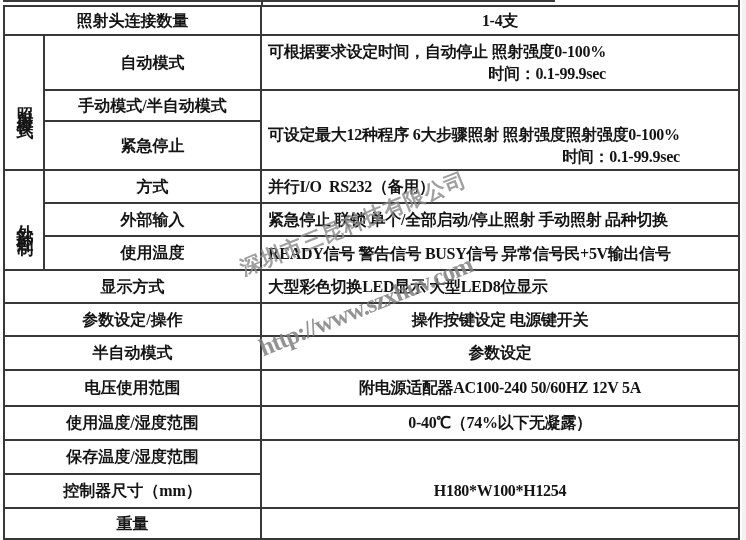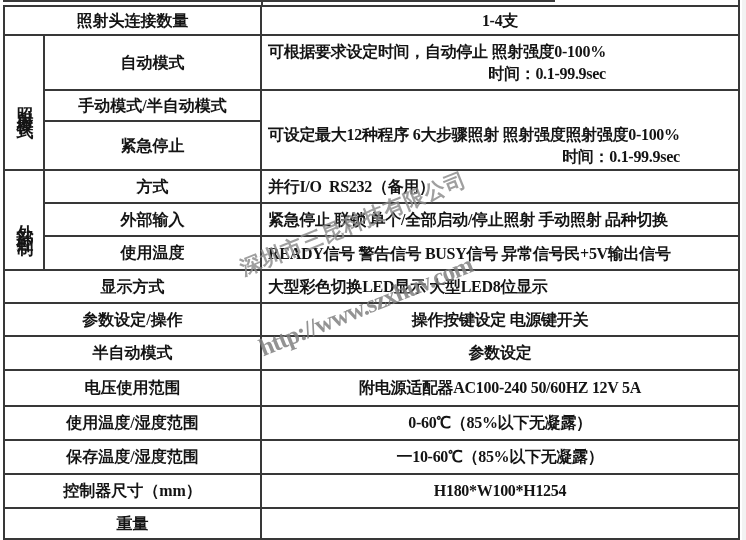--- a/index.html
+++ b/index.html
@@ -114,24 +114,23 @@
     <div class="cell label-cell" style="grid-column:1/3;grid-row:9">参数设定/操作</div>
     <div class="cell value-cell centered last-col" style="grid-column:3;grid-row:9">操作按键设定 电源键开关</div>
 
     <div class="cell label-cell" style="grid-column:1/3;grid-row:10">半自动模式</div>
     <div class="cell value-cell centered last-col" style="grid-column:3;grid-row:10">参数设定</div>
 
     <div class="cell label-cell" style="grid-column:1/3;grid-row:11">电压使用范围</div>
     <div class="cell value-cell centered last-col" style="grid-column:3;grid-row:11">附电源适配器AC100-240 50/60HZ 12V 5A</div>
 
     <div class="cell label-cell" style="grid-column:1/3;grid-row:12">使用温度/湿度范围</div>
-    <div class="cell value-cell centered last-col" style="grid-column:3;grid-row:12">0-60℃（85%以下无凝露）</div>
+    <div class="cell value-cell centered last-col" style="grid-column:3;grid-row:12">0-40℃（74%以下无凝露）</div>
 
     <div class="cell label-cell" style="grid-column:1/3;grid-row:13">保存温度/湿度范围</div>
-    <div class="cell value-cell centered last-col" style="grid-column:3;grid-row:13">一10-60℃（85%以下无凝露）</div>
 
     <div class="cell label-cell" style="grid-column:1/3;grid-row:14">控制器尺寸（mm）</div>
     <div class="cell value-cell centered last-col" style="grid-column:3;grid-row:14">H180*W100*H1254</div>
 
     <div class="cell label-cell last-row" style="grid-column:1/3;grid-row:15">重量</div>
 
   </div>
 
   <div class="wm wm-company">深圳市三昆科技有限公司</div>
   <div class="wm wm-url">http://www.szxhuv.com</div>

